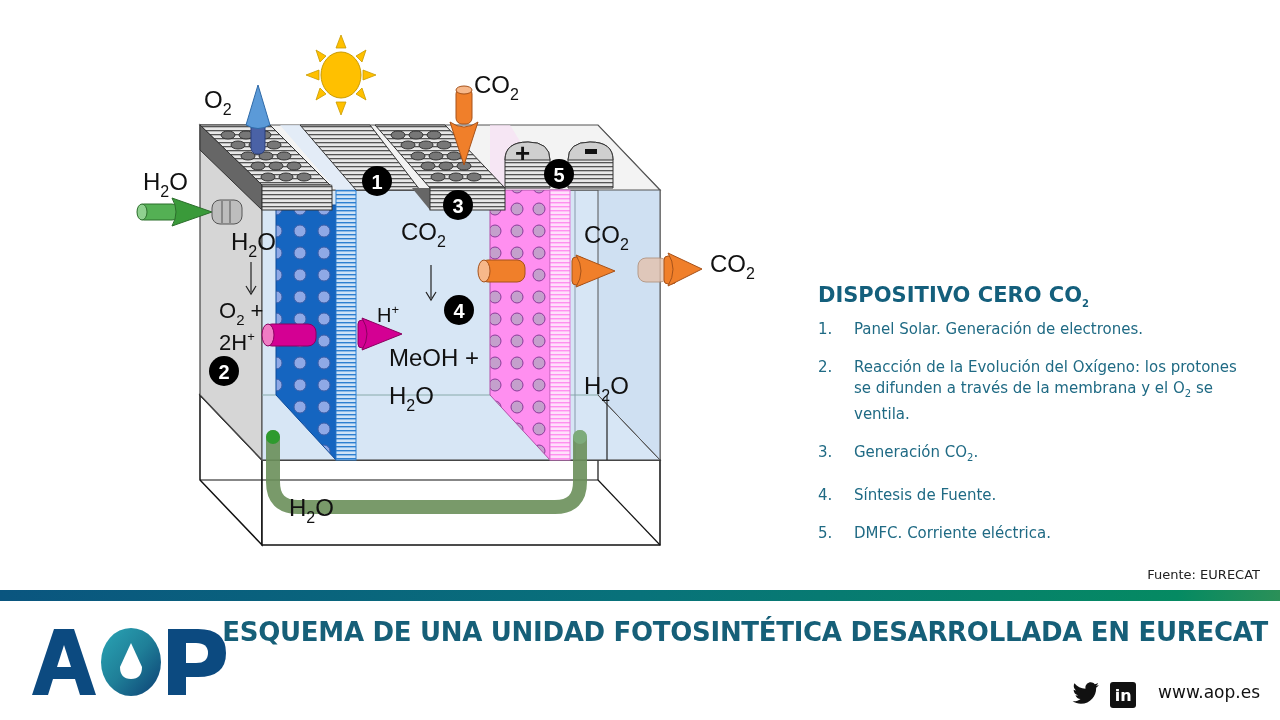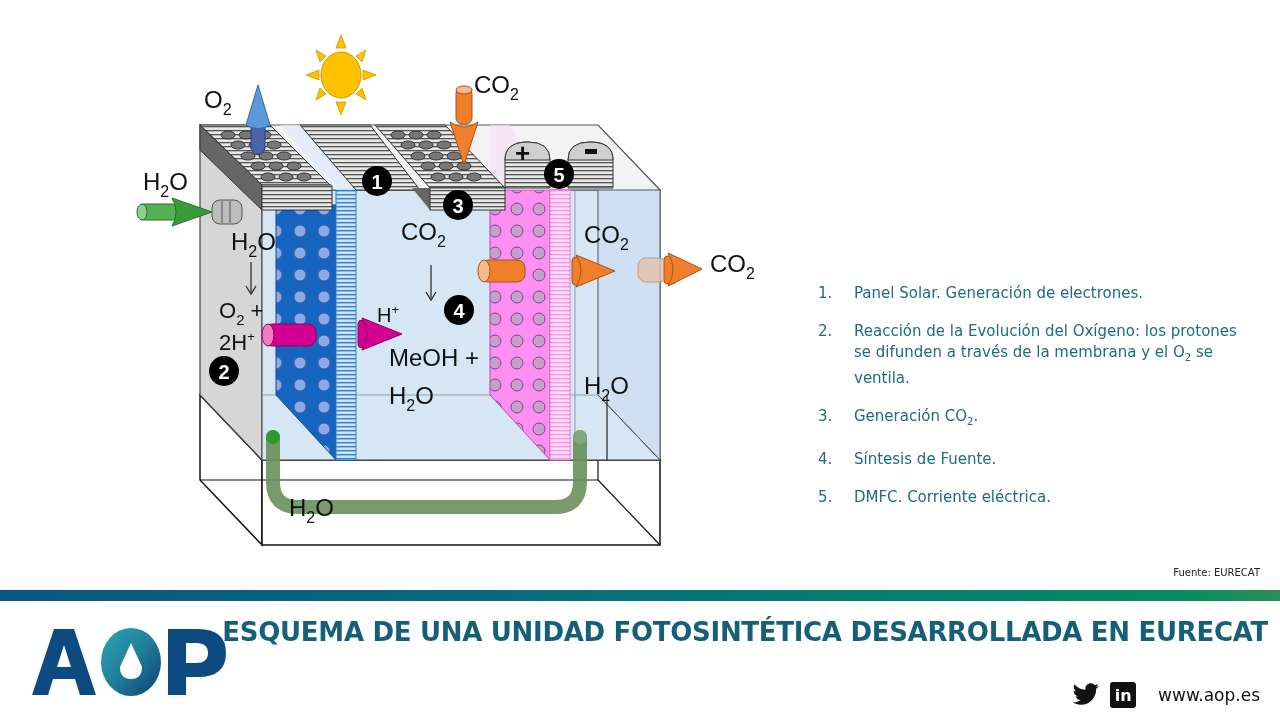--- a/index.html
+++ b/index.html
@@ -8,25 +8,25 @@
   .diagram svg{position:absolute;left:0;top:0;}
   .svg-text{font-family:"Liberation Sans",sans-serif;fill:#111;}
   .legend{position:absolute;left:818px;top:283px;width:440px;color:#1f6a84;font-family:"DejaVu Sans",sans-serif;}
   .legend-title{font-size:21px;font-weight:bold;color:#145f7c;margin:0 0 10px 0;letter-spacing:0px;}
   .legend-title sub{font-size:13px;}
   .legend ol{list-style:none;margin:0;padding:0;}
   .legend li{display:flex;font-size:15px;line-height:21px;margin-bottom:17px;color:#1f6a84;}
   .legend li .num{width:36px;flex:0 0 36px;}
   .legend li .txt{flex:1;}
   .legend sub{font-size:10px;}
-  .source{position:absolute;right:20px;top:567px;font-size:10px;color:#222;font-family:"DejaVu Sans",sans-serif;}
+  .source{position:absolute;right:20px;top:567px;font-size:13px;color:#222;font-family:"DejaVu Sans",sans-serif;}
   .bar{position:absolute;left:0;top:590px;width:1280px;height:11px;background:linear-gradient(90deg,#0a557f 0%,#08727a 50%,#058a62 92%,#2b9058 100%);}
   .caption{position:absolute;right:12px;top:617px;font-size:26px;font-weight:bold;color:#165f78;font-family:"DejaVu Sans",sans-serif;letter-spacing:-0.3px;}
   .logo{position:absolute;left:28px;top:625px;width:210px;height:75px;}
-  .social{position:absolute;right:20px;top:682px;display:flex;align-items:center;gap:10px;}
+  .social{position:absolute;right:20px;top:682px;display:flex;gap:10px;}
   .social .url{font-size:17px;color:#111;margin-left:12px;font-family:"DejaVu Sans",sans-serif;}
   .li-box{width:26px;height:26px;background:#111;border-radius:3px;color:#fff;font-weight:bold;font-size:16px;display:flex;align-items:center;justify-content:center;font-family:"DejaVu Sans",sans-serif;}
 </style>
 </head>
 <body>
 
 <div class="diagram">
 <svg width="800" height="580" viewBox="0 0 800 580">
   <defs>
     <pattern id="hstripe" width="6" height="4" patternUnits="userSpaceOnUse">
@@ -232,20 +232,21 @@
     <text x="459" y="318" font-size="20" font-weight="bold" fill="#fff" text-anchor="middle" font-family="Liberation Sans, sans-serif">4</text>
   </g>
   <g>
     <circle cx="559" cy="174" r="15" fill="#000"></circle>
     <text x="559" y="182" font-size="20" font-weight="bold" fill="#fff" text-anchor="middle" font-family="Liberation Sans, sans-serif">5</text>
   </g>
 </svg>
 </div>
 
 <div class="legend">
+  <div class="legend-title"><span>DISPOSITIVO CERO CO</span><sub>2</sub></div>
   <ol>
     <li>
       <span class="num">1.</span>
       <span class="txt">Panel Solar. Generación de electrones.</span>
     </li>
     <li>
       <span class="num">2.</span>
       <span class="txt"><span>Reacción de la Evolución del Oxígeno: los protones se difunden a través de la membrana y el O</span><sub>2</sub><span> se ventila.</span></span>
     </li>
     <li>

